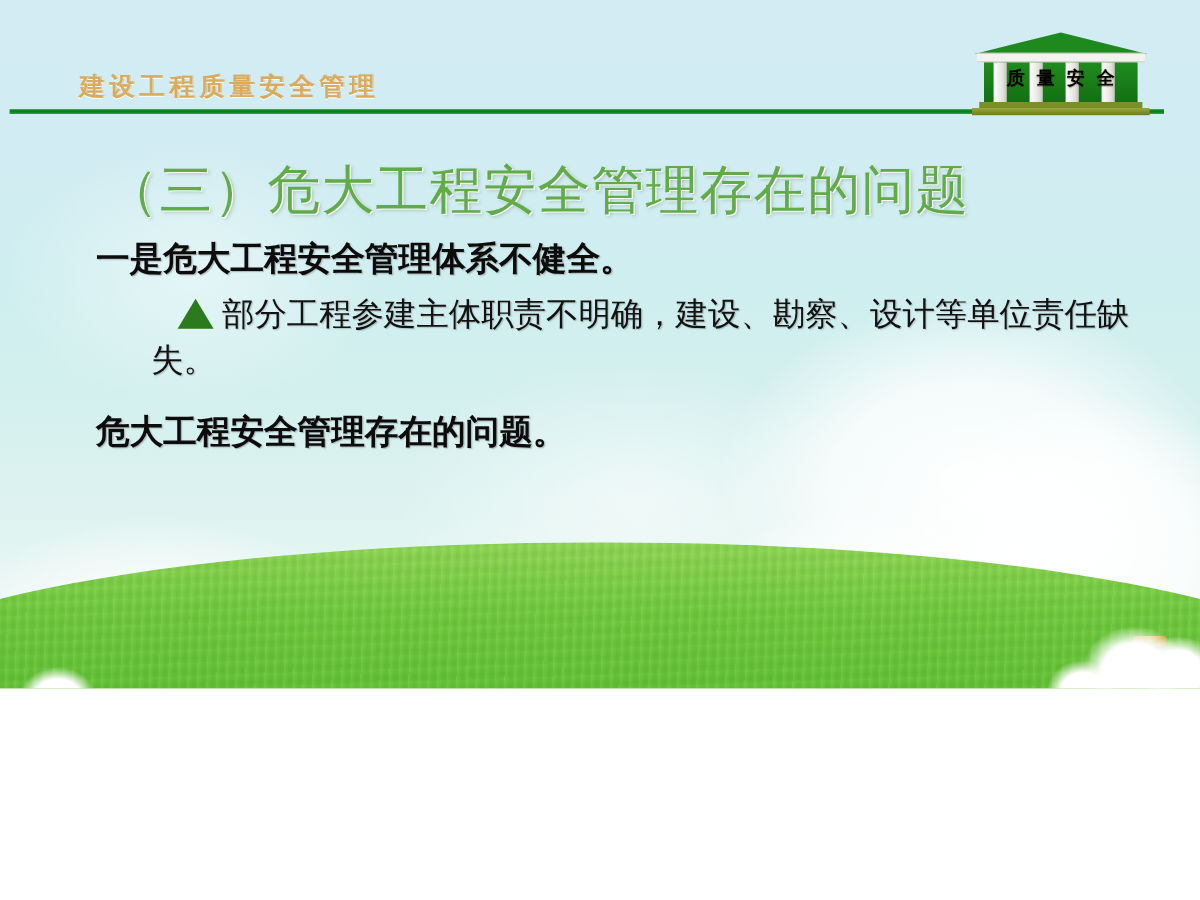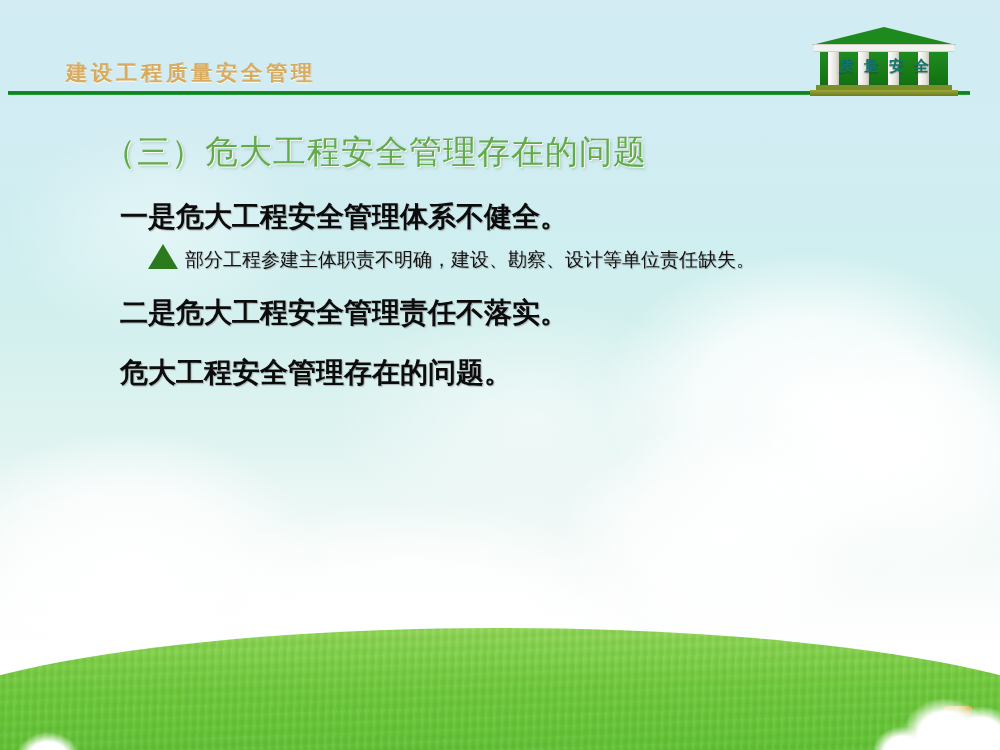--- a/index.html
+++ b/index.html
@@ -7,21 +7,21 @@
     padding: 0;
     background: #ffffff;
   }
   body {
     font-family: "Liberation Serif", "DejaVu Serif", serif;
   }
 
   #slide {
     position: relative;
     width: 1000px;
-    height: 750px;
+    height: 574px;
     overflow: hidden;
     background: #ffffff;
   }
 
   
   .sky {
     position: absolute;
     left: 0; top: 0;
     width: 1000px; height: 750px;
     background:
@@ -189,62 +189,62 @@
   .logo .logo-text {
     position: absolute;
     left: 14px; top: 31px;
     width: 124px;
     text-align: center;
     font-family: "Liberation Sans", "DejaVu Sans", sans-serif;
     font-size: 15px;
     font-weight: bold;
     letter-spacing: 10px;
     text-indent: 10px;
-    color: #0f766e;
+    color: #000000;
     text-shadow: 0 1px 1px rgba(60,40,0,.45);
     line-height: 1;
     white-space: nowrap;
   }
 
   
   .section-title {
     position: absolute;
-    left: 103px;
+    left: 88px;
     top: 133px;
-    font-size: 33px;
+    font-size: 44px;
     font-weight: normal;
     color: #62ab49;
     letter-spacing: 1px;
     white-space: nowrap;
     text-shadow: 1px 1px 0 rgba(255,255,255,.95), 2px 2px 3px rgba(120,150,110,.45);
     line-height: 1.2;
   }
 
   .body-block {
     position: absolute;
     left: 0;
     top: 198px;
     width: 1000px;
   }
   .grp { margin: 0 0 6px 0; }
 
   .head-line {
     margin: 0;
-    padding: 0 0 0 120px;
+    padding: 0 0 0 80px;
     font-size: 28px;
     font-weight: bold;
     color: #0c0c0c;
     line-height: 1.36;
     white-space: nowrap;
     text-shadow: 1px 1px 1px rgba(120,120,120,.5);
   }
   .sub-para {
     margin: 2px 12px 0 0;
     padding: 0 0 0 126px;
-    font-size: 19px;
+    font-size: 27px;
     font-weight: normal;
     color: #121212;
     line-height: 1.4;
     text-indent: 0;
     text-shadow: 1px 1px 1px rgba(125,125,125,.45);
   }
   .sub-para .tri {
     display: inline-block;
     width: 0; height: 0;
     border-left: 15px solid transparent;
@@ -310,21 +310,20 @@
   <div class="body-block">
 
     <div class="grp g1">
       <p class="head-line">一是危大工程安全管理体系不健全。</p>
       <p class="sub-para">
         <span class="tri"></span><span>部分工程参建主体职责不明确，建设、勘察、设计等单位责任缺失。</span>
       </p>
     </div>
 
     <div class="grp g2">
-      <p class="head-line">二是危大工程安全管理责任不落实。</p>
     </div>
 
     <div class="grp g3">
       <p class="head-line">危大工程安全管理存在的问题。</p>
     </div>
 
   </div>
 </div>
 
 </body></html>

